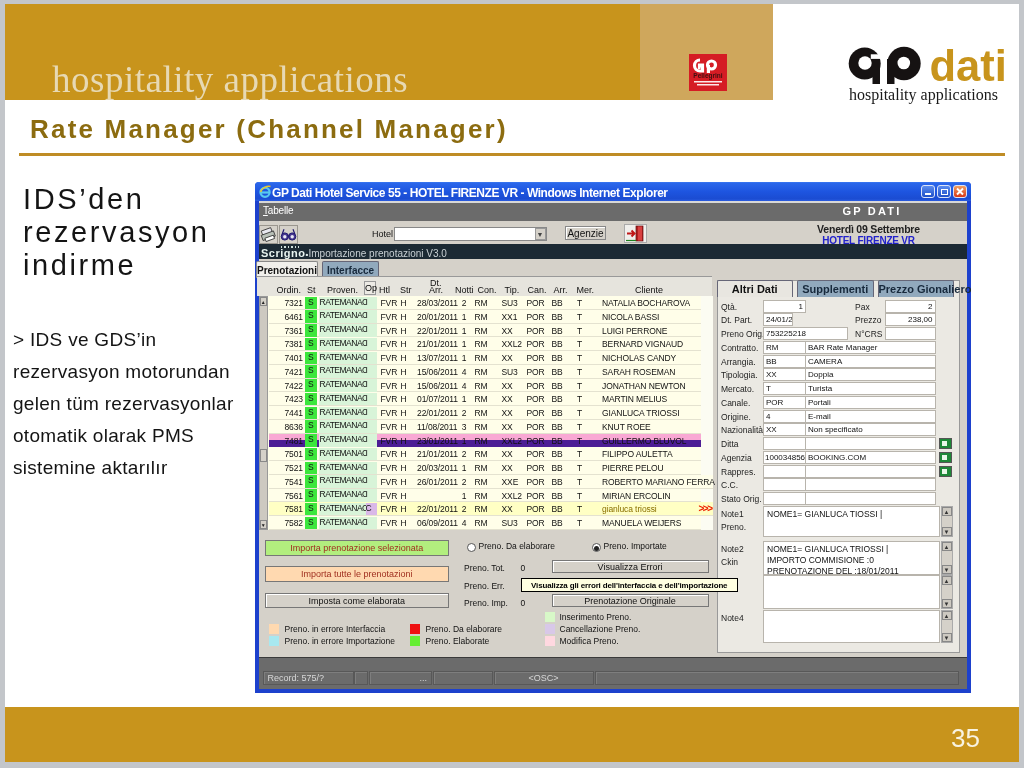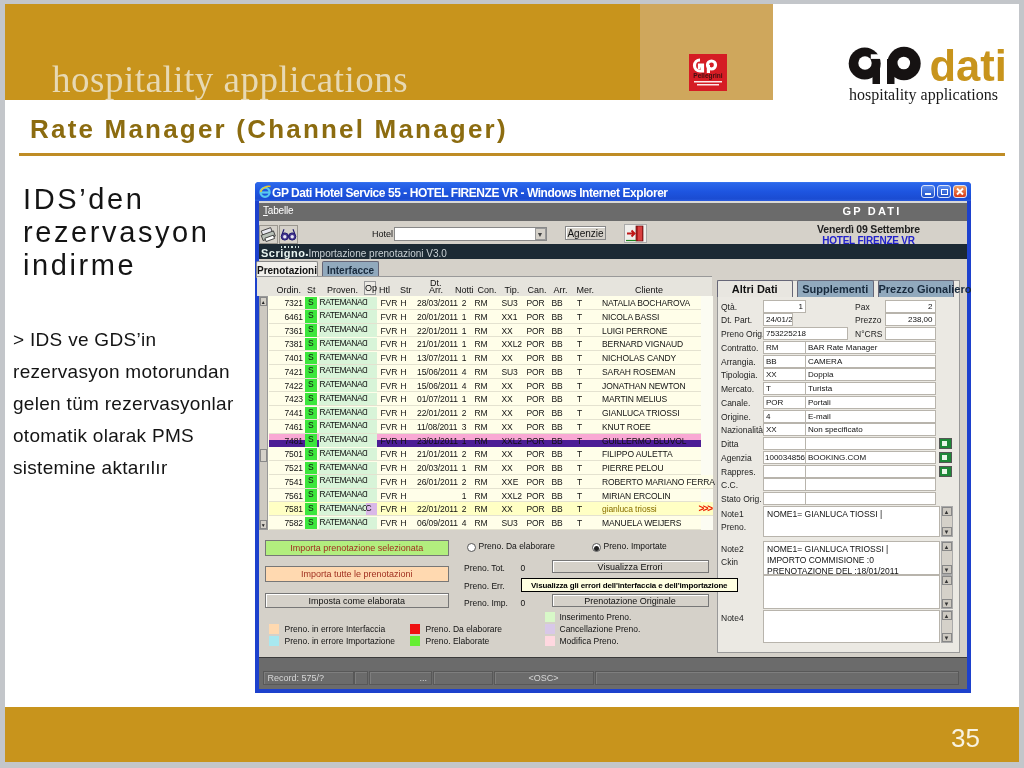--- a/index.html
+++ b/index.html
@@ -354,21 +354,21 @@
     <span class="cell" style="left:148.5px;">22/01/2011</span>
     <span class="cell" style="left:190px; width:11px; text-align:center;">2</span>
     <span class="cell" style="left:206px;">RM</span>
     <span class="cell" style="left:233px;">XX</span>
     <span class="cell" style="left:258px;">POR</span>
     <span class="cell" style="left:283px;">BB</span>
     <span class="cell" style="left:308.5px;">T</span>
     <span class="cell" style="left:333.5px; color:#111;">GIANLUCA TRIOSSI</span>
     </div>
     <div class="abs row" style="top:237.84px; background:#fffee9; border-bottom:1px solid #e4e2d0;">
-    <span class="cell" style="left:0px; width:34.5px; text-align:right;">7461</span>
+    <span class="cell" style="left:0px; width:34.5px; text-align:right;">8636</span>
     <span class="cell" style="left:36.5px; width:11.5px; background:#3ce63c; text-align:center; top:0.5px; height:12.5px;">S</span>
     <span class="cell" style="left:50px; width:47.5px; background:#d8f4d8; top:0.5px; height:12.5px; overflow:hidden; letter-spacing:-0.5px;"><span style="padding-left:1px;">RATEMANAC</span></span>
     <span class="cell" style="left:97px; width:11px; background:#d8f4d8; top:0.5px; height:12.5px;">I</span>
     <span class="cell" style="left:112px;">FVR</span>
     <span class="cell" style="left:132px;">H</span>
     <span class="cell" style="left:148.5px;">11/08/2011</span>
     <span class="cell" style="left:190px; width:11px; text-align:center;">3</span>
     <span class="cell" style="left:206px;">RM</span>
     <span class="cell" style="left:233px;">XX</span>
     <span class="cell" style="left:258px;">POR</span>

